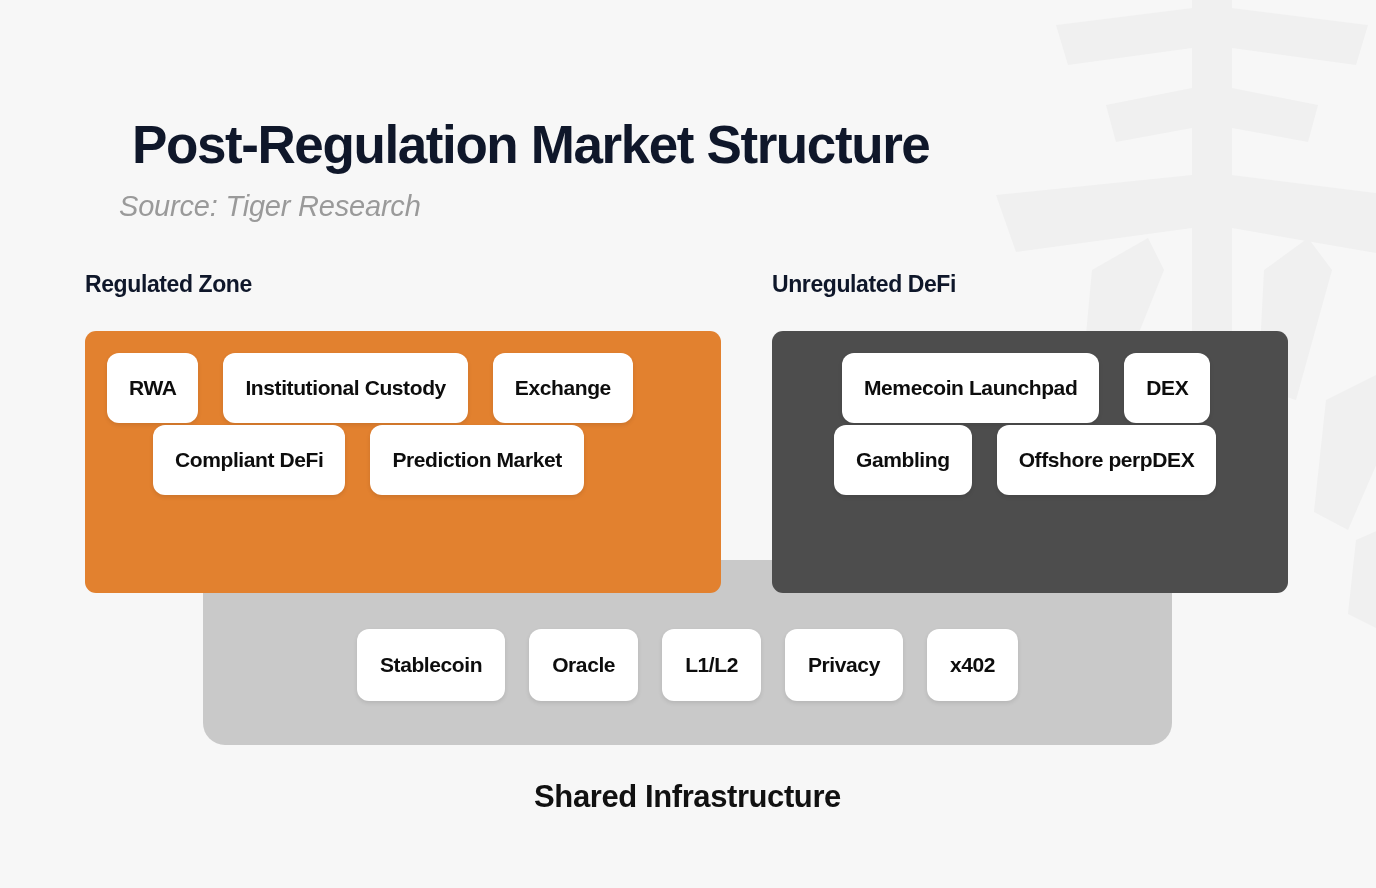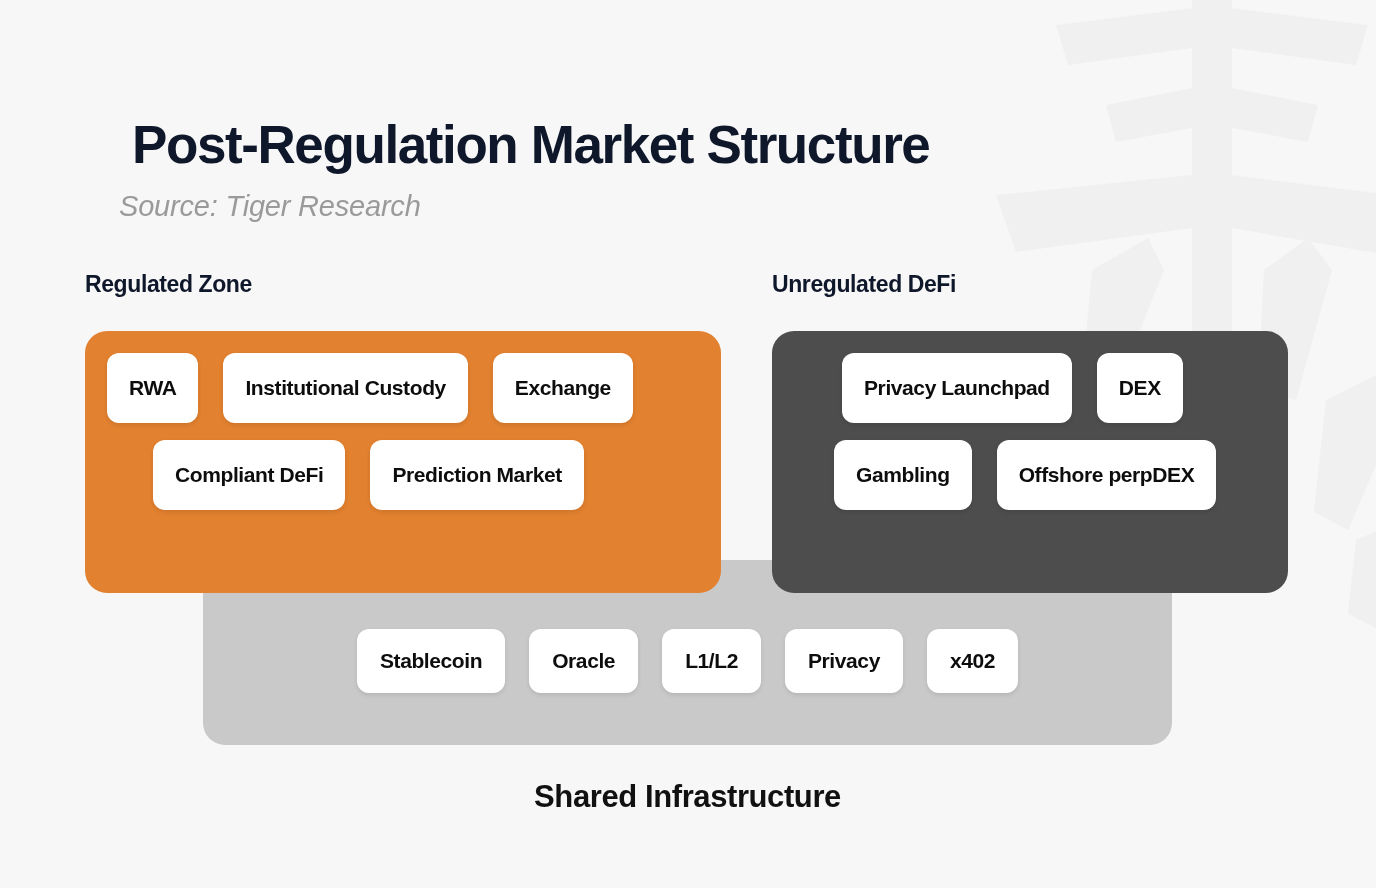--- a/index.html
+++ b/index.html
@@ -105,27 +105,27 @@
     font-size: 31px;
     font-weight: 700;
     color: #111111;
     letter-spacing: -0.4px;
     z-index: 4;
   }
 
   
   .zone {
     position: absolute;
-    border-radius: 22px;
+    border-radius: 11px;
     box-sizing: border-box;
     padding: 22px;
     z-index: 3;
     display: flex;
     flex-direction: column;
-    gap: 17px;
+    gap: 2px;
   }
   #regulated-zone {
     left: 85px;
     top: 331px;
     width: 636px;
     height: 262px;
     background: #e2812f;
   }
   #unregulated-zone {
     left: 772px;
@@ -160,21 +160,21 @@
     padding: 0 22px;
     font-size: 21px;
     font-weight: 700;
     color: #0d0d0d;
     letter-spacing: -0.4px;
     white-space: nowrap;
     box-shadow: 0 2px 4px rgba(0,0,0,0.10);
     box-sizing: border-box;
   }
   .infra-card {
-    height: 64px;
+    height: 72px;
     border-radius: 12px;
     font-size: 21px;
     padding: 0 23px;
     background: #ffffff;
     display: flex;
     align-items: center;
     justify-content: center;
     font-weight: 700;
     color: #0d0d0d;
     letter-spacing: -0.4px;
@@ -232,21 +232,21 @@
       <div class="card">Exchange</div>
     </div>
     <div class="zone-row" id="regulated-row-2">
       <div class="card">Compliant DeFi</div>
       <div class="card">Prediction Market</div>
     </div>
   </div>
 
   <div class="zone" id="unregulated-zone">
     <div class="zone-row" id="unregulated-row-1">
-      <div class="card">Privacy Launchpad</div>
+      <div class="card">Memecoin Launchpad</div>
       <div class="card">DEX</div>
     </div>
     <div class="zone-row" id="unregulated-row-2">
       <div class="card">Gambling</div>
       <div class="card">Offshore perpDEX</div>
     </div>
   </div>
 
 </div>
 

